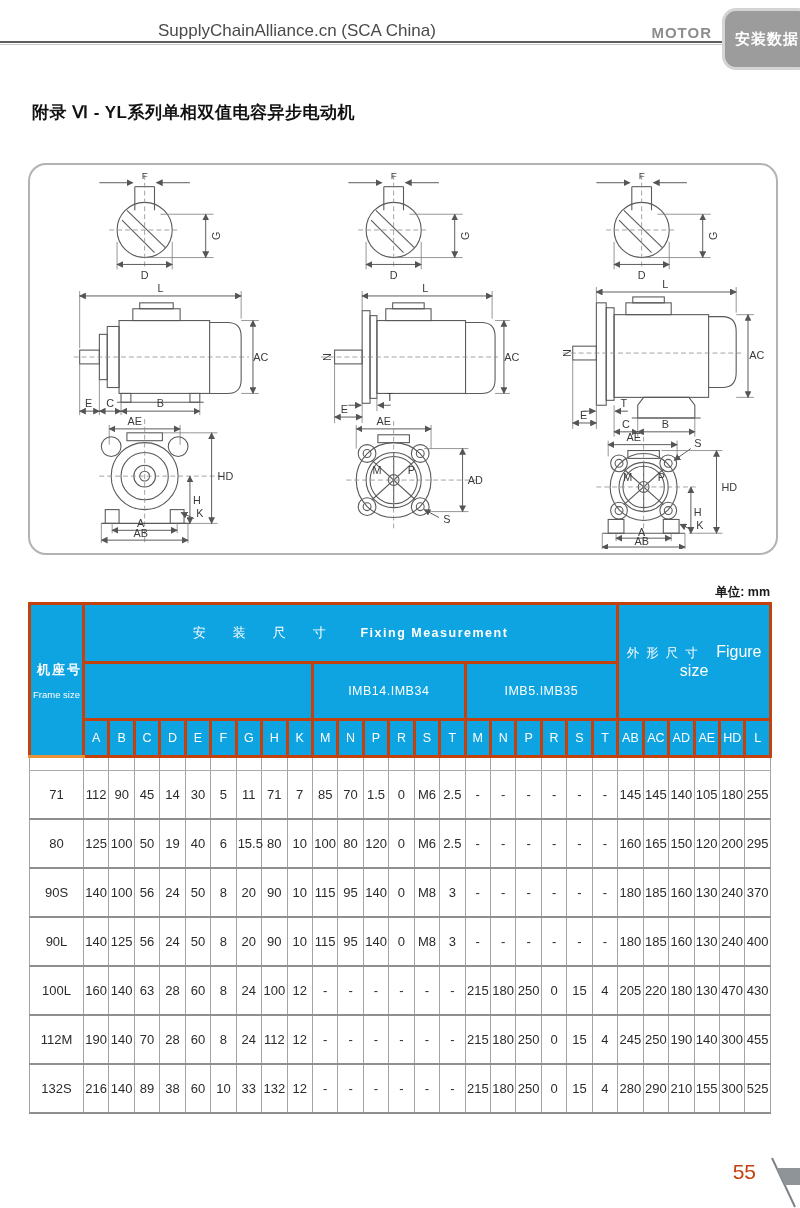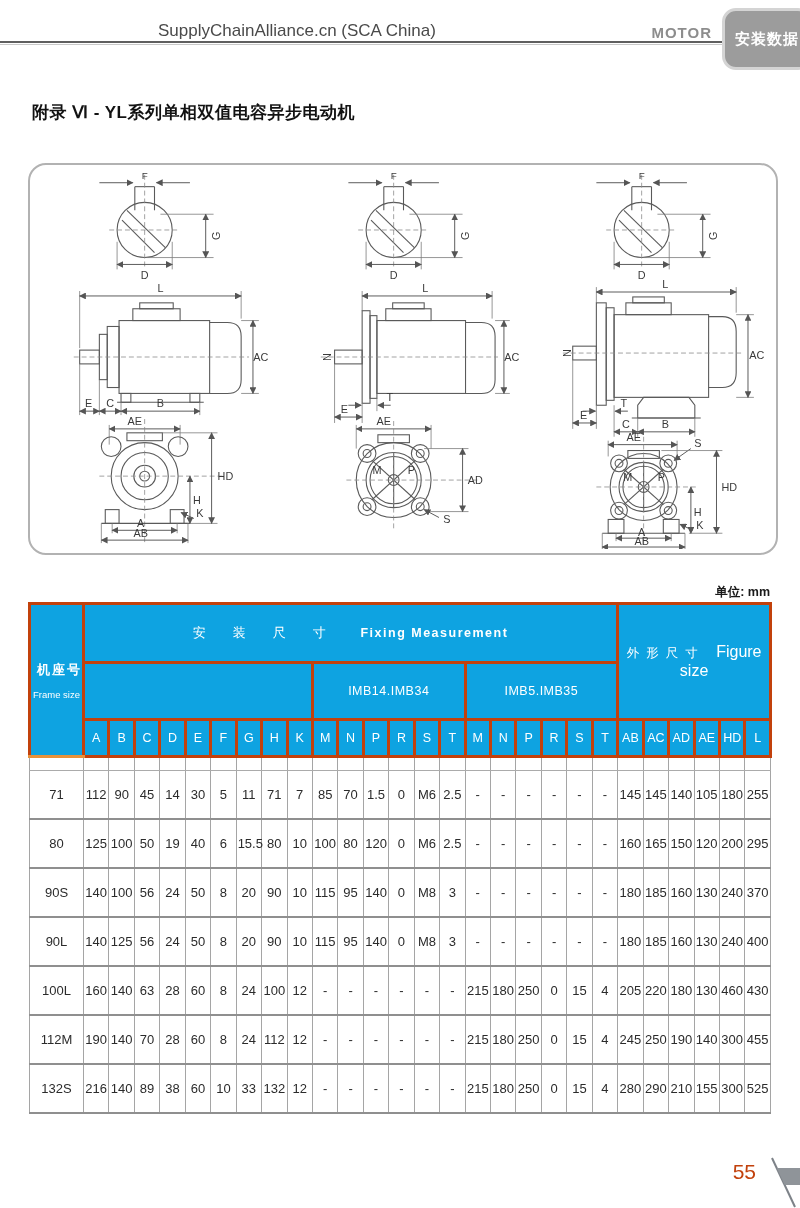--- a/index.html
+++ b/index.html
@@ -598,21 +598,21 @@
           <td>215</td>
           <td>180</td>
           <td>250</td>
           <td>0</td>
           <td>15</td>
           <td>4</td>
           <td>205</td>
           <td>220</td>
           <td>180</td>
           <td>130</td>
-          <td>460</td>
+          <td>470</td>
           <td>430</td>
         </tr>
         <tr>
           <td>112M</td>
           <td>190</td>
           <td>140</td>
           <td>70</td>
           <td>28</td>
           <td>60</td>
           <td>8</td>

